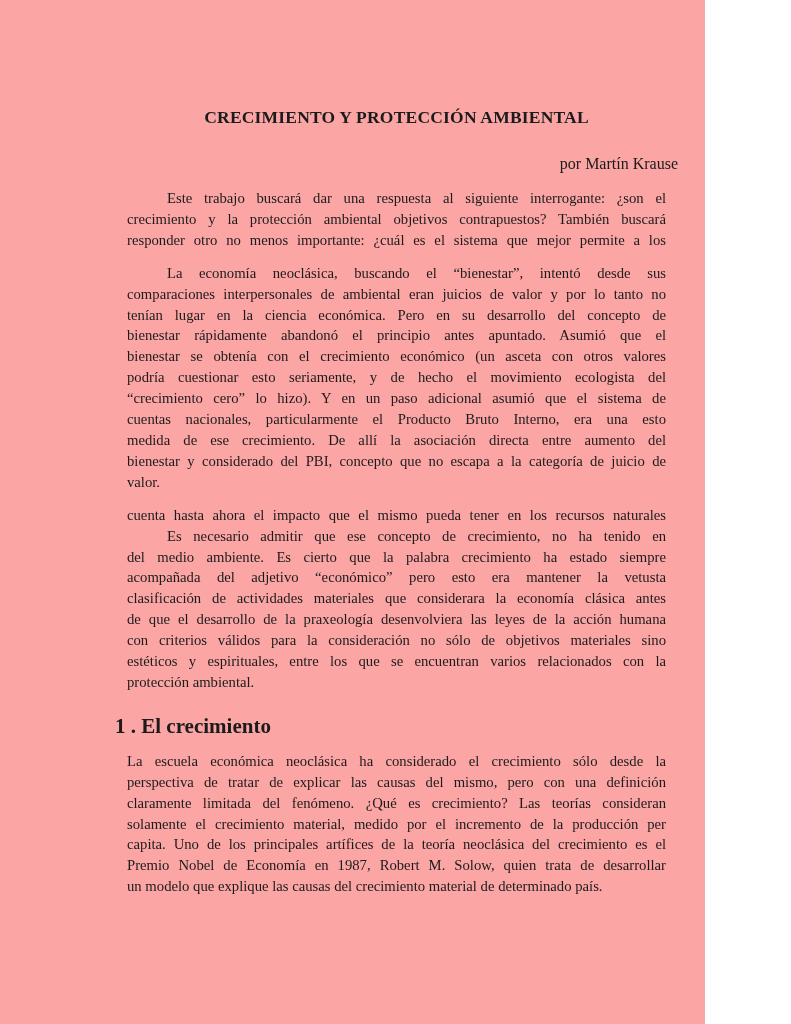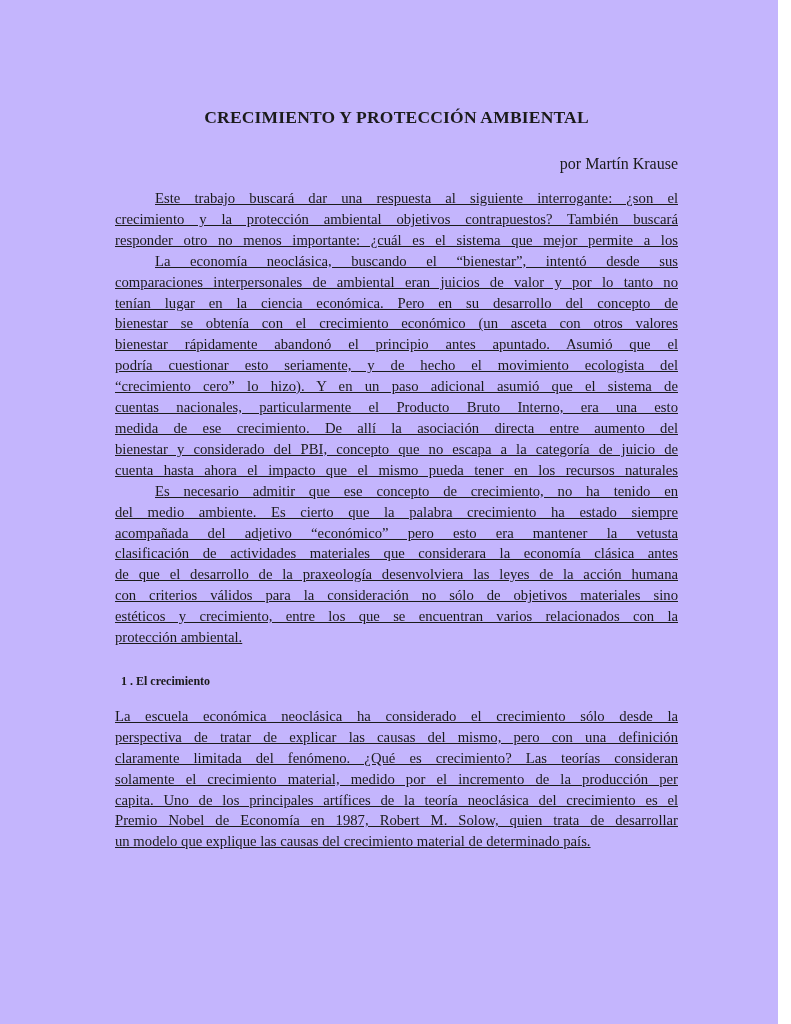--- a/index.html
+++ b/index.html
@@ -2,23 +2,23 @@
 <html><head>
 <meta charset="utf-8">
 <style>
   html, body {
     margin: 0;
     padding: 0;
     background: #ffffff;
   }
   .page {
     position: relative;
-    width: 778px;
+    width: 705px;
     height: 1024px;
-    background: #c4b5fd;
+    background: #fca5a5;
     overflow: hidden;
     font-family: "Liberation Serif", "DejaVu Serif", serif;
     color: #1b1b1b;
   }
   .text-block {
     position: absolute;
     left: 115px;
     top: 107px;
     width: 563px;
   }
@@ -29,72 +29,73 @@
     line-height: 21px;
     letter-spacing: 0.2px;
     margin: 0 0 25px 0;
   }
   .byline {
     font-size: 16px;
     text-align: right;
     line-height: 21px;
     margin: 0 0 14px 0;
   }
-  .paragraph { margin: 0; text-decoration: underline; }
+  .paragraph { margin: 12px; }
   .line {
     font-size: 14.7px;
     line-height: 20.9px;
     text-align: justify;
     text-align-last: justify;
     hyphens: none;
     white-space: normal;
   }
   .line.indent { text-indent: 40px; }
   .line.final  { text-align-last: left; }
   .heading {
-    font-size: 12px;
+    font-size: 21px;
     font-weight: bold;
     line-height: 21px;
-    margin: 23px 0 14px 6px;
+    margin: 23px 0 14px 0;
   }
 </style>
 </head>
 <body>
 
 <div class="page">
   <div class="text-block">
     <div class="title">CRECIMIENTO Y PROTECCIÓN AMBIENTAL</div>
     <div class="byline">por Martín Krause</div>
     <div>
         <div class="paragraph">
           <div class="line indent">Este trabajo buscará dar una respuesta al siguiente interrogante: ¿son el</div>
           <div class="line">crecimiento y la protección ambiental objetivos contrapuestos? También buscará</div>
           <div class="line">responder otro no menos importante: ¿cuál es el sistema que mejor permite a los</div>
         </div>
         <div class="paragraph">
           <div class="line indent">La economía neoclásica, buscando el “bienestar”, intentó desde sus</div>
           <div class="line">comparaciones interpersonales de ambiental eran juicios de valor y por lo tanto no</div>
           <div class="line">tenían lugar en la ciencia económica. Pero en su desarrollo del concepto de</div>
+          <div class="line">bienestar rápidamente abandonó el principio antes apuntado. Asumió que el</div>
           <div class="line">bienestar se obtenía con el crecimiento económico (un asceta con otros valores</div>
-          <div class="line">bienestar rápidamente abandonó el principio antes apuntado. Asumió que el</div>
           <div class="line">podría cuestionar esto seriamente, y de hecho el movimiento ecologista del</div>
           <div class="line">“crecimiento cero” lo hizo). Y en un paso adicional asumió que el sistema de</div>
           <div class="line">cuentas nacionales, particularmente el Producto Bruto Interno, era una esto</div>
           <div class="line">medida de ese crecimiento. De allí la asociación directa entre aumento del</div>
           <div class="line">bienestar y considerado del PBI, concepto que no escapa a la categoría de juicio de</div>
+          <div class="line final">valor.</div>
         </div>
         <div class="paragraph">
           <div class="line">cuenta hasta ahora el impacto que el mismo pueda tener en los recursos naturales</div>
           <div class="line indent">Es necesario admitir que ese concepto de crecimiento, no ha tenido en</div>
           <div class="line">del medio ambiente. Es cierto que la palabra crecimiento ha estado siempre</div>
           <div class="line">acompañada del adjetivo “económico” pero esto era mantener la vetusta</div>
           <div class="line">clasificación de actividades materiales que considerara la economía clásica antes</div>
           <div class="line">de que el desarrollo de la praxeología desenvolviera las leyes de la acción humana</div>
           <div class="line">con criterios válidos para la consideración no sólo de objetivos materiales sino</div>
-          <div class="line">estéticos y crecimiento, entre los que se encuentran varios relacionados con la</div>
+          <div class="line">estéticos y espirituales, entre los que se encuentran varios relacionados con la</div>
           <div class="line final">protección ambiental.</div>
         </div>
         <div class="heading">1 . El crecimiento</div>
         <div class="paragraph">
           <div class="line">La escuela económica neoclásica ha considerado el crecimiento sólo desde la</div>
           <div class="line">perspectiva de tratar de explicar las causas del mismo, pero con una definición</div>
           <div class="line">claramente limitada del fenómeno. ¿Qué es crecimiento? Las teorías consideran</div>
           <div class="line">solamente el crecimiento material, medido por el incremento de la producción per</div>
           <div class="line">capita. Uno de los principales artífices de la teoría neoclásica del crecimiento es el</div>
           <div class="line">Premio Nobel de Economía en 1987, Robert M. Solow, quien trata de desarrollar</div>

